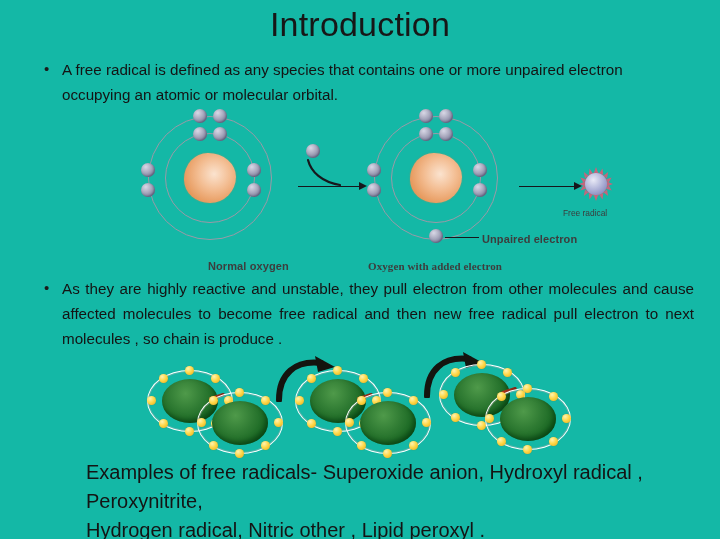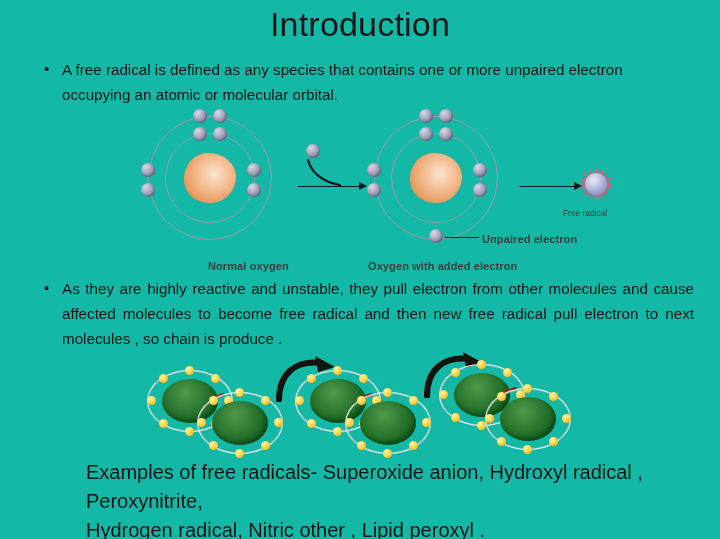--- a/index.html
+++ b/index.html
@@ -161,21 +161,21 @@
       <div class="e" style="left:65px;top:11px;"></div>
       <div class="e" style="left:-7px;top:47px;"></div>
       <div class="e" style="left:-7px;top:67px;"></div>
       <div class="e" style="left:99px;top:47px;"></div>
       <div class="e" style="left:99px;top:67px;"></div>
 
       <div class="e" style="left:55px;top:113px;"></div>
     </div>
     <div class="arrow-line" style="left:325px;top:129px;width:34px;"></div>
     <div class="olabel" style="left:362px;top:125px;">Unpaired electron</div>
-    <div class="olabel" style="left:248px;top:152px;">Oxygen with added electron</div>
+    <div class="olabel" style="left:248px;top:152px;font-family:Liberation Serif, serif;">Oxygen with added electron</div>
 
     <div class="arrow-line" style="left:399px;top:78px;width:56px;"></div>
     <div class="arrow-head" style="left:454px;top:73.5px;"></div>
 
     <div class="radical" style="left:459px;top:59px;">
       <svg width="34" height="34" viewBox="0 0 34 34">
         <g fill="#c4667d">
           <polygon points="17,0 19.2,6 14.8,6"></polygon>
           <polygon points="23.5,1.4 24.3,7.7 20.3,6.2"></polygon>
           <polygon points="29.2,5 28,11.2 24.6,8.4"></polygon>

